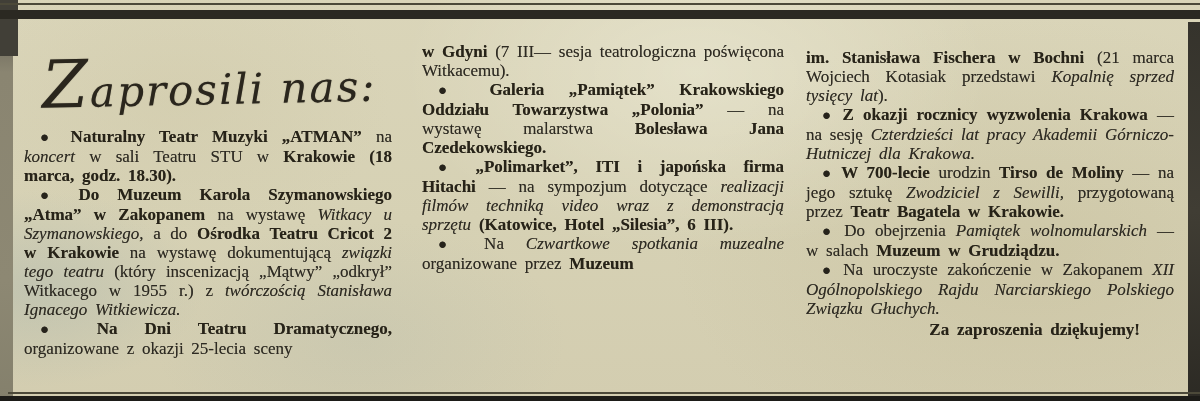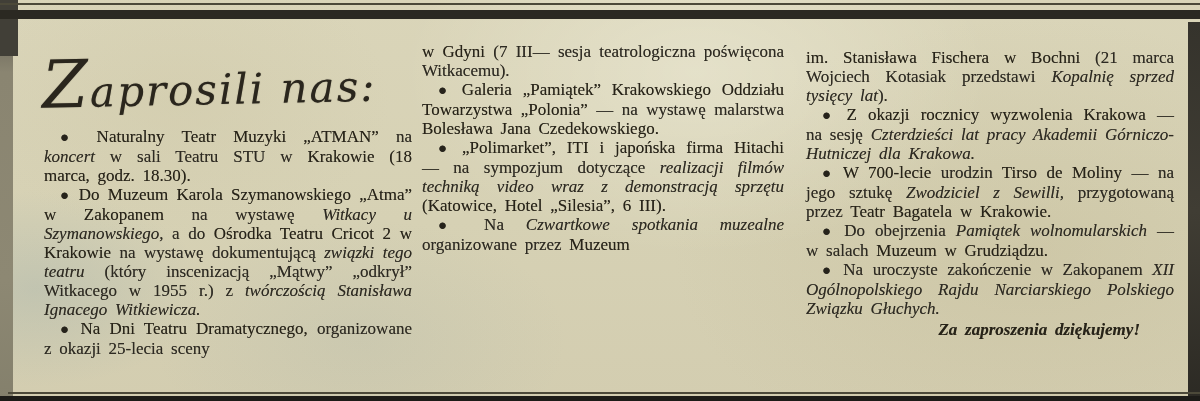--- a/index.html
+++ b/index.html
@@ -35,30 +35,30 @@
     letter-spacing:2px;transform:rotate(-1.2deg);
     text-shadow:0 0 1px rgba(42,38,29,0.45);
   }
   .title::first-letter{font-size:66px;}
   
   .col{
     position:absolute;text-align:justify;
     font-size:17px;line-height:19px;word-spacing:3.5px;
     text-shadow:0 0 0.5px rgba(45,42,34,0.5);
   }
-  #col1{left:44px;top:127px;width:368px;}
+  #col1{left:24px;top:127px;width:368px;}
   #col2{left:422px;top:42px;width:362px;}
   #col3{left:806px;top:48px;width:368px;}
   .para{margin:0;}
   .para.bullet{text-indent:16px;}
   .para.right{text-align:right;padding-right:34px;text-indent:0;margin-top:2px;}
   .run-dot{font-size:15px;font-style:normal;letter-spacing:1px;color:#26231b;}
-  .run-b{font-weight:400;color:#272318;}
+  .run-b{font-weight:700;color:#272318;}
   .run-i{font-style:italic;}
-  .run-bi{font-weight:700;font-style:italic;color:#272318;}
+  .run-bi{font-weight:700;color:#272318;}
 </style>
 </head>
 <body>
 
 <div class="clip">
   <div class="edge-left"></div>
   <div class="corner-tl"></div>
   <div class="edge-right"></div>
 
   <div class="rule rule-top-thin"></div>

